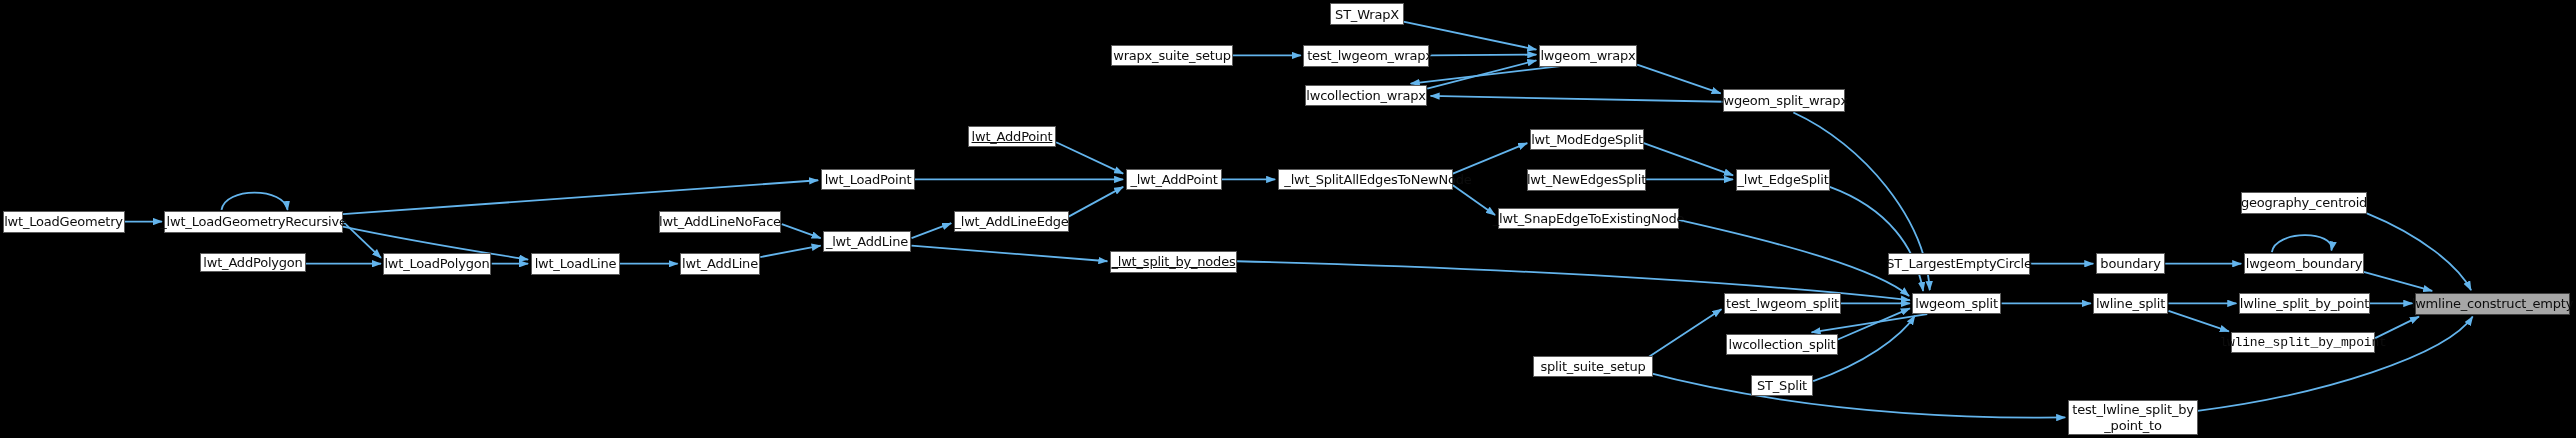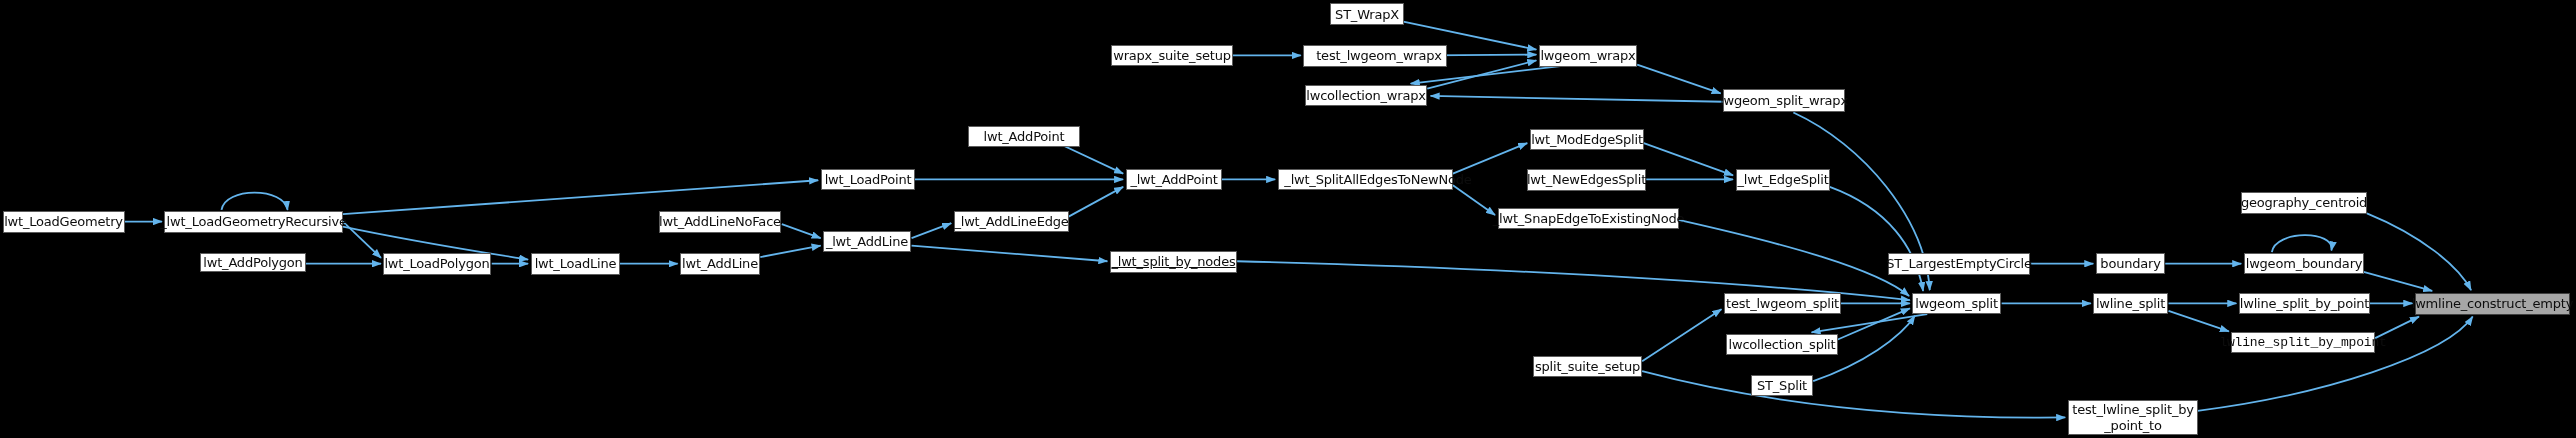--- a/index.html
+++ b/index.html
@@ -79,44 +79,44 @@
 
 <div class="node" style="left: 2.5px; top: 211px; width: 122px; height: 21.5px;">lwt_LoadGeometry</div>
     <div class="node" style="left: 164px; top: 211px; width: 179px; height: 21.5px; text-align: right;">_lwt_LoadGeometryRecursive</div>
     <div class="node" style="left: 200px; top: 253px; width: 106px; height: 19px; text-align: center;">lwt_AddPolygon</div>
     <div class="node" style="left: 383px; top: 253px; width: 108px; height: 21.5px;">lwt_LoadPolygon</div>
     <div class="node" style="left: 531px; top: 253px; width: 89px; height: 21.5px;">lwt_LoadLine</div>
     <div class="node" style="left: 680px; top: 253px; width: 80px; height: 21.5px;">lwt_AddLine</div>
     <div class="node" style="left: 659px; top: 211px; width: 122px; height: 21.5px;">lwt_AddLineNoFace</div>
     <div class="node" style="left: 823px; top: 231px; width: 88px; height: 20.7px;">_lwt_AddLine</div>
     <div class="node" style="left: 821px; top: 169px; width: 94px; height: 20.7px;">lwt_LoadPoint</div>
-    <div class="node" style="left: 968px; top: 126px; width: 112px; height: 20.7px;">lwt_AddPoint</div>
+    <div class="node" style="left: 968px; top: 126px; width: 88px; height: 20.7px; text-decoration: underline;">lwt_AddPoint</div>
     <div class="node" style="left: 954px; top: 211px; width: 115px; height: 20.7px;">_lwt_AddLineEdge</div>
     <div class="node" style="left: 1126px; top: 169px; width: 96px; height: 20.7px;">_lwt_AddPoint</div>
     <div class="node" style="left: 1110px; top: 251px; width: 127px; height: 21.5px; text-decoration: underline;">_lwt_split_by_nodes</div>
     <div class="node" style="left: 1278px; top: 169px; width: 175px; height: 20.7px; padding-left: 25px;">_lwt_SplitAllEdgesToNewNode</div>
     <div class="node" style="left: 1330px; top: 3.3px; width: 74px; height: 22px;">ST_WrapX</div>
     <div class="node" style="left: 1111px; top: 45px; width: 122px; height: 20.7px;">wrapx_suite_setup</div>
-    <div class="node" style="left: 1303px; top: 45px; width: 144px; height: 21.5px; padding-left: 8px;">test_lwgeom_wrapx</div>
+    <div class="node" style="left: 1303px; top: 45px; width: 126px; height: 21.5px; padding-left: 8px;">test_lwgeom_wrapx</div>
     <div class="node" style="left: 1539px; top: 45px; width: 98px; height: 21.5px;">lwgeom_wrapx</div>
     <div class="node" style="left: 1305px; top: 85px; width: 122px; height: 20.7px;">lwcollection_wrapx</div>
     <div class="node" style="left: 1723px; top: 89px; width: 122px; height: 23px;">lwgeom_split_wrapx</div>
     <div class="node" style="left: 1530px; top: 129px; width: 114px; height: 20.7px;">lwt_ModEdgeSplit</div>
     <div class="node" style="left: 1527px; top: 169px; width: 119px; height: 21.5px;">lwt_NewEdgesSplit</div>
     <div class="node" style="left: 1736px; top: 169px; width: 94px; height: 21.5px;">_lwt_EdgeSplit</div>
     <div class="node" style="left: 1498px; top: 208px; width: 181px; height: 20.7px;">_lwt_SnapEdgeToExistingNode</div>
     <div class="node" style="left: 1888px; top: 253px; width: 142px; height: 21.5px;">ST_LargestEmptyCircle</div>
     <div class="node" style="left: 2096px; top: 253px; width: 69px; height: 20.7px;">boundary</div>
     <div class="node" style="left: 2244px; top: 253px; width: 120px; height: 20.7px;">lwgeom_boundary</div>
     <div class="node" style="left: 2241px; top: 192px; width: 126px; height: 21.5px;">geography_centroid</div>
     <div class="node" style="left: 1724px; top: 293px; width: 117px; height: 20.7px;">test_lwgeom_split</div>
     <div class="node" style="left: 1912px; top: 293px; width: 89px; height: 20.7px;">lwgeom_split</div>
     <div class="node" style="left: 1726px; top: 334px; width: 112px; height: 20.7px;">lwcollection_split</div>
     <div class="node" style="left: 1751px; top: 375px; width: 62px; height: 20.7px;">ST_Split</div>
-    <div class="node" style="left: 1533px; top: 356px; width: 109px; height: 20.7px;">split_suite_setup</div>
+    <div class="node" style="left: 1533px; top: 356px; width: 120px; height: 20.7px;">split_suite_setup</div>
     <div class="node" style="left: 2093px; top: 293px; width: 75px; height: 20.7px;">lwline_split</div>
     <div class="node" style="left: 2239px; top: 293px; width: 131px; height: 20.7px;">lwline_split_by_point</div>
     <div class="node" style="left: 2231px; top: 332px; width: 144px; height: 20.7px; font-family: Liberation Mono, monospace;">lwline_split_by_mpoint</div>
     <div class="node" style="left: 2068px; top: 400px; width: 130px; height: 35px;">test_lwline_split_by
 _point_to</div>
     <div class="node hl" style="left: 2415px; top: 293px; width: 155px; height: 21.5px;">lwmline_construct_empty</div>
   </div>
 
 
 </body></html>

